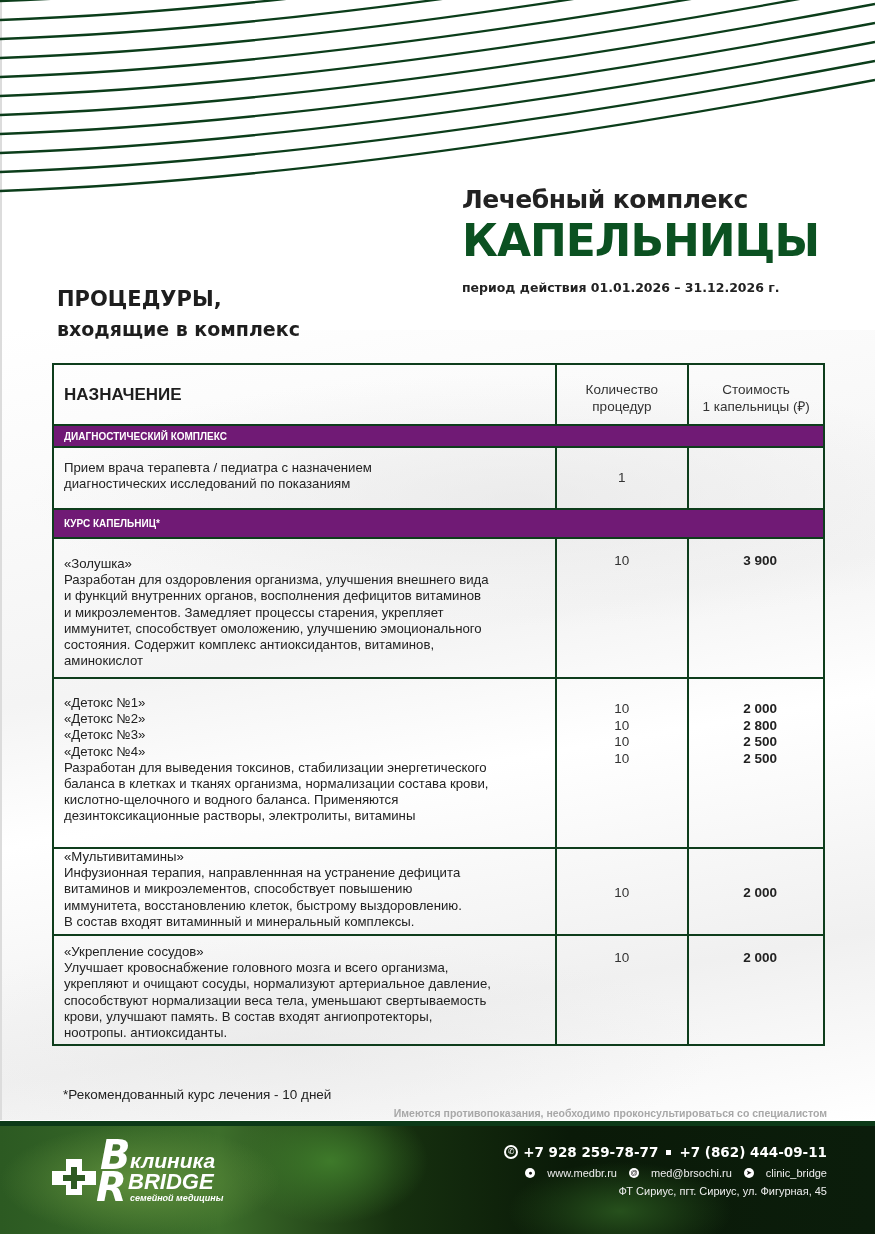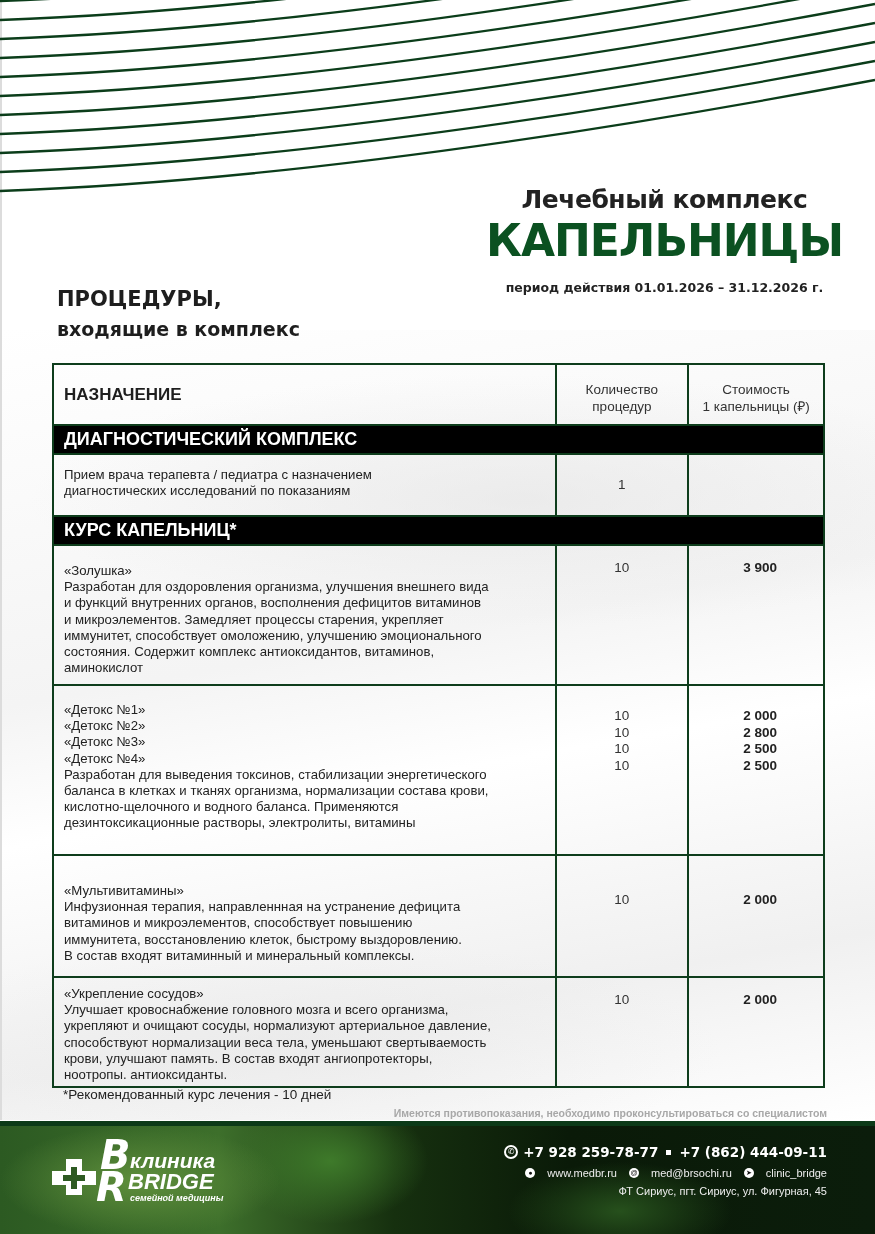--- a/index.html
+++ b/index.html
@@ -10,35 +10,35 @@
     position: absolute; left: 0; top: 330px; width: 875px; height: 790px;
     background:
       radial-gradient(ellipse 700px 180px at 520px 170px, rgba(225,225,225,0.55), rgba(255,255,255,0) 70%),
       radial-gradient(ellipse 600px 160px at 300px 720px, rgba(230,230,230,0.5), rgba(255,255,255,0) 70%),
       linear-gradient(170deg, #ffffff 0%, #f4f4f4 40%, #ffffff 55%, #f0f0f0 80%, #ffffff 100%);
     z-index: 0;
   }
   .lines { position: absolute; left: 0; top: 0; width: 875px; height: 200px; z-index: 1; }
   .left-edge { position: absolute; left: 0; top: 0; width: 2px; height: 1120px; background: #dcdcdc; z-index: 1; }
 
-  .title-block { position: absolute; right: 32px; top: 185px; text-align: center; z-index: 2; }
+  .title-block { position: absolute; right: 56px; top: 185px; text-align: left; z-index: 2; }
   .subtitle { font-family: "DejaVu Sans", sans-serif; font-size: 25px; font-weight: bold; color: #222; letter-spacing: -0.5px; }
   .main-title { font-family: "DejaVu Sans", sans-serif; font-size: 44px; font-weight: bold; color: #0b5121; letter-spacing: -1px; margin-top: 2px; line-height: 50px; }
   .period { font-family: "DejaVu Sans", sans-serif; font-size: 12.5px; font-weight: bold; color: #222; margin-top: 14px; }
 
   .proc-heading { position: absolute; left: 57px; top: 285px; z-index: 2; font-family: "DejaVu Sans", sans-serif; font-weight: bold; color: #1e1e1e; }
   .proc-heading .l1 { font-size: 21px; line-height: 28px; }
   .proc-heading .l2 { font-size: 19px; line-height: 32px; }
 
   table.price { position: absolute; left: 52px; top: 363px; width: 773px; border-collapse: collapse; z-index: 2; background: transparent; }
   table.price td, table.price th { border: 2.5px solid #0e3d1c; vertical-align: top; }
   th.c1 { width: 504px; text-align: left; padding: 20px 10px 0 10px; font-size: 17px; font-weight: bold; height: 61px; color: #1e1e1e; }
   th.c2 { width: 133px; font-weight: normal; font-size: 13.5px; text-align: center; padding-top: 16px; color: #333; line-height: 17px; }
   th.c3 { width: 136px; font-weight: normal; font-size: 13.5px; text-align: center; padding-top: 16px; color: #333; line-height: 17px; }
-  tr.section td { background: #000000; color: #fff; font-weight: bold; font-size: 18px; padding: 3px 10px; height: 22px; vertical-align: middle; }
+  tr.section td { background: #701a75; color: #fff; font-weight: bold; font-size: 10px; padding: 3px 10px; height: 22px; vertical-align: middle; }
   tr.section.tall td { height: 29px; }
   td.desc { padding: 0 10px; font-size: 13.2px; line-height: 16.2px; color: #222; }
   td.qty { text-align: center; font-size: 13.5px; color: #333; line-height: 16.5px; }
   td.cost { text-align: center; font-size: 13.5px; color: #222; font-weight: bold; line-height: 16.5px; padding-left: 8px; }
   .line { display: block; }
 
   .footnote { position: absolute; left: 63px; top: 1087px; font-size: 13.5px; color: #222; z-index: 2; }
   .warning { position: absolute; right: 48px; top: 1107px; font-size: 10.5px; font-weight: bold; color: #a8a8a8; z-index: 2; }
 
   .footer { position: absolute; left: 0; top: 1121px; width: 875px; height: 113px; z-index: 2; overflow: hidden;
@@ -162,21 +162,21 @@
           <span class="line">10</span>
         </td>
         <td class="cost" style="padding-top: 22px;">
           <span class="line">2 000</span>
           <span class="line">2 800</span>
           <span class="line">2 500</span>
           <span class="line">2 500</span>
         </td>
       </tr>
       <tr>
-        <td class="desc" style="height: 122px; padding-top: 27px; border-radius: 26px;">
+        <td class="desc" style="height: 87px;  border-radius: 26px;">
           <span class="line">«Мультивитамины»</span>
           <span class="line">Инфузионная терапия, направленнная на устранение дефицита</span>
           <span class="line">витаминов и микроэлементов, способствует повышению</span>
           <span class="line">иммунитета, восстановлению клеток, быстрому выздоровлению.</span>
           <span class="line">В состав входят витаминный и минеральный комплексы.</span>
         </td>
         <td class="qty" style="padding-top: 36px;">
           <span class="line">10</span>
         </td>
         <td class="cost" style="padding-top: 36px;">

